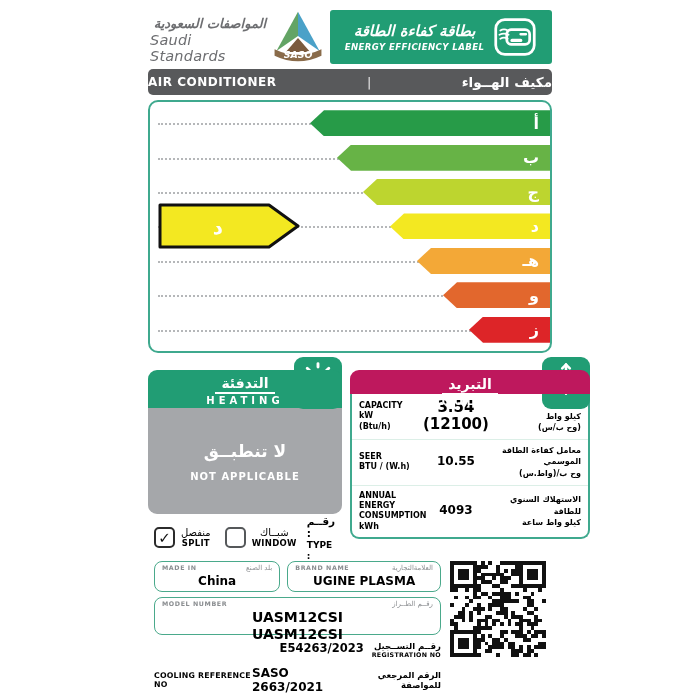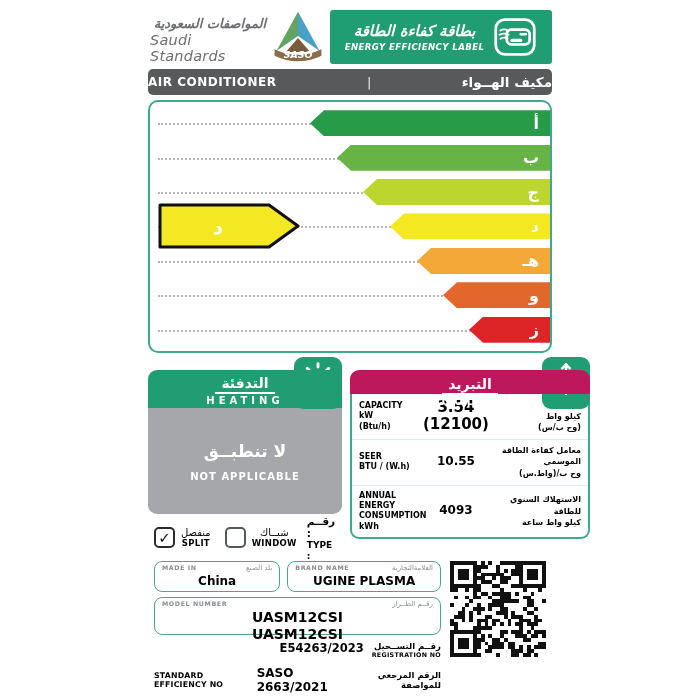--- a/index.html
+++ b/index.html
@@ -309,21 +309,21 @@
 UASM12CSI</div>
       </div>
       <div class="reg-row">
         <span class="val">E54263/2023</span>
         <span class="lbl">
           <div class="ar" dir="rtl">رقــم التســجيل</div>
           <div class="en">REGISTRATION NO</div>
         </span>
       </div>
       <div class="std-row">
-        <span class="en">STANDARD EFFICIENCY NO</span>
+        <span class="en">COOLING REFERENCE NO</span>
         <span class="val">SASO 2663/2021</span>
         <span class="ar">الرقم المرجعي للمواصفة</span>
       </div>
     </div>
     <svg id="qr" width="96" height="96" viewBox="0 0 100 100" shape-rendering="crispEdges">
         <rect x="0" y="0" width="100" height="100" fill="#ffffff"></rect>
         <rect x="32" y="0" width="4" height="4" fill="#111111"></rect>
         <rect x="40" y="0" width="4" height="4" fill="#111111"></rect>
         <rect x="52" y="0" width="4" height="4" fill="#111111"></rect>
         <rect x="56" y="0" width="4" height="4" fill="#111111"></rect>

